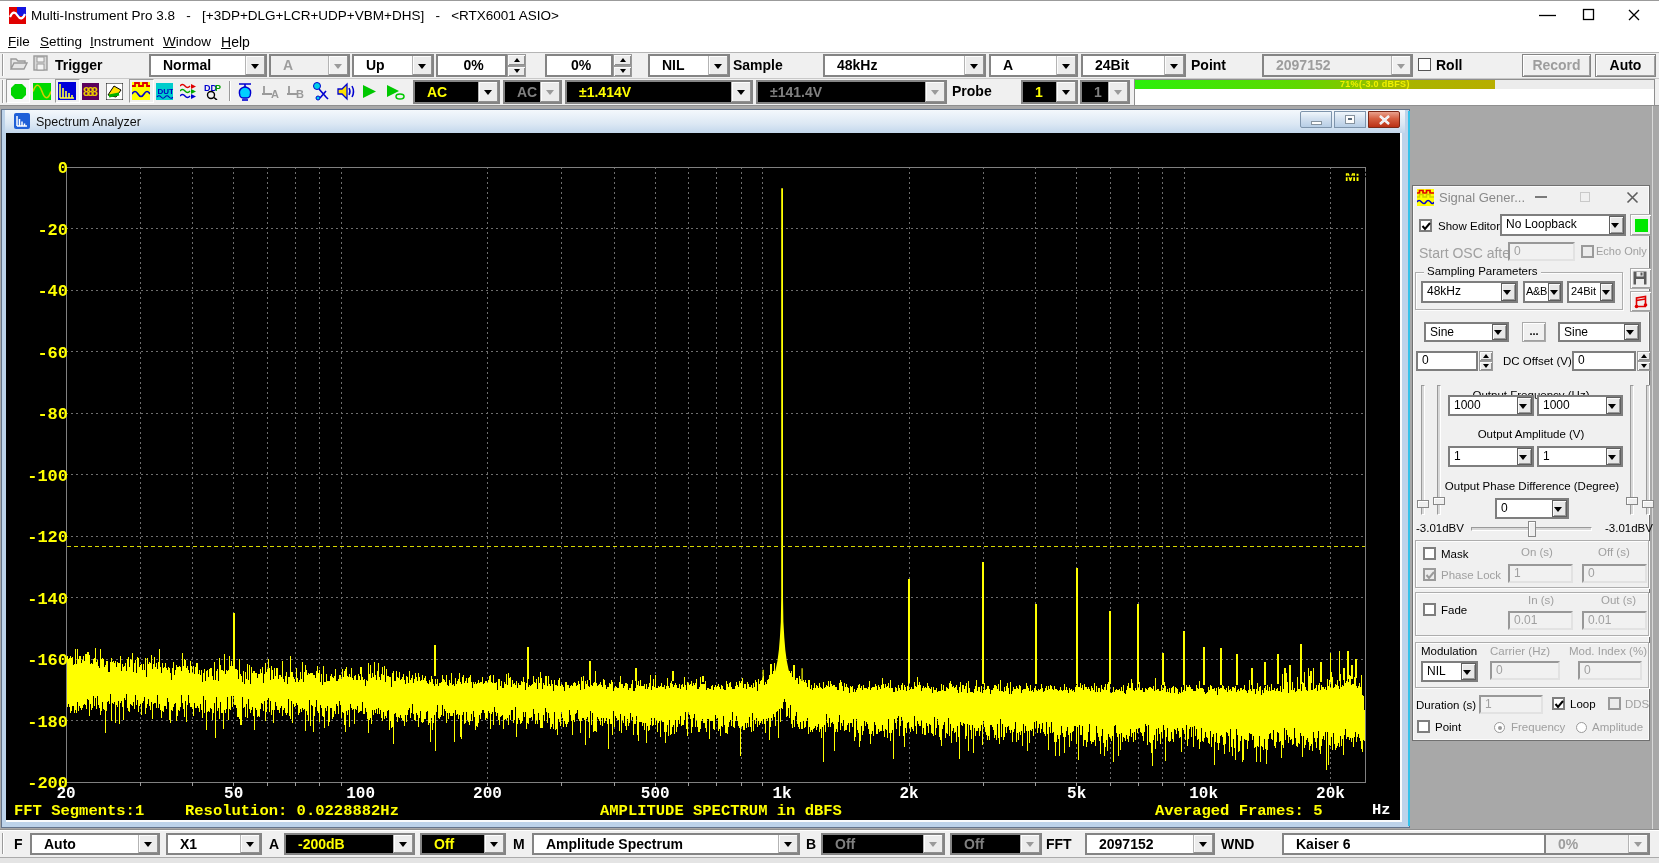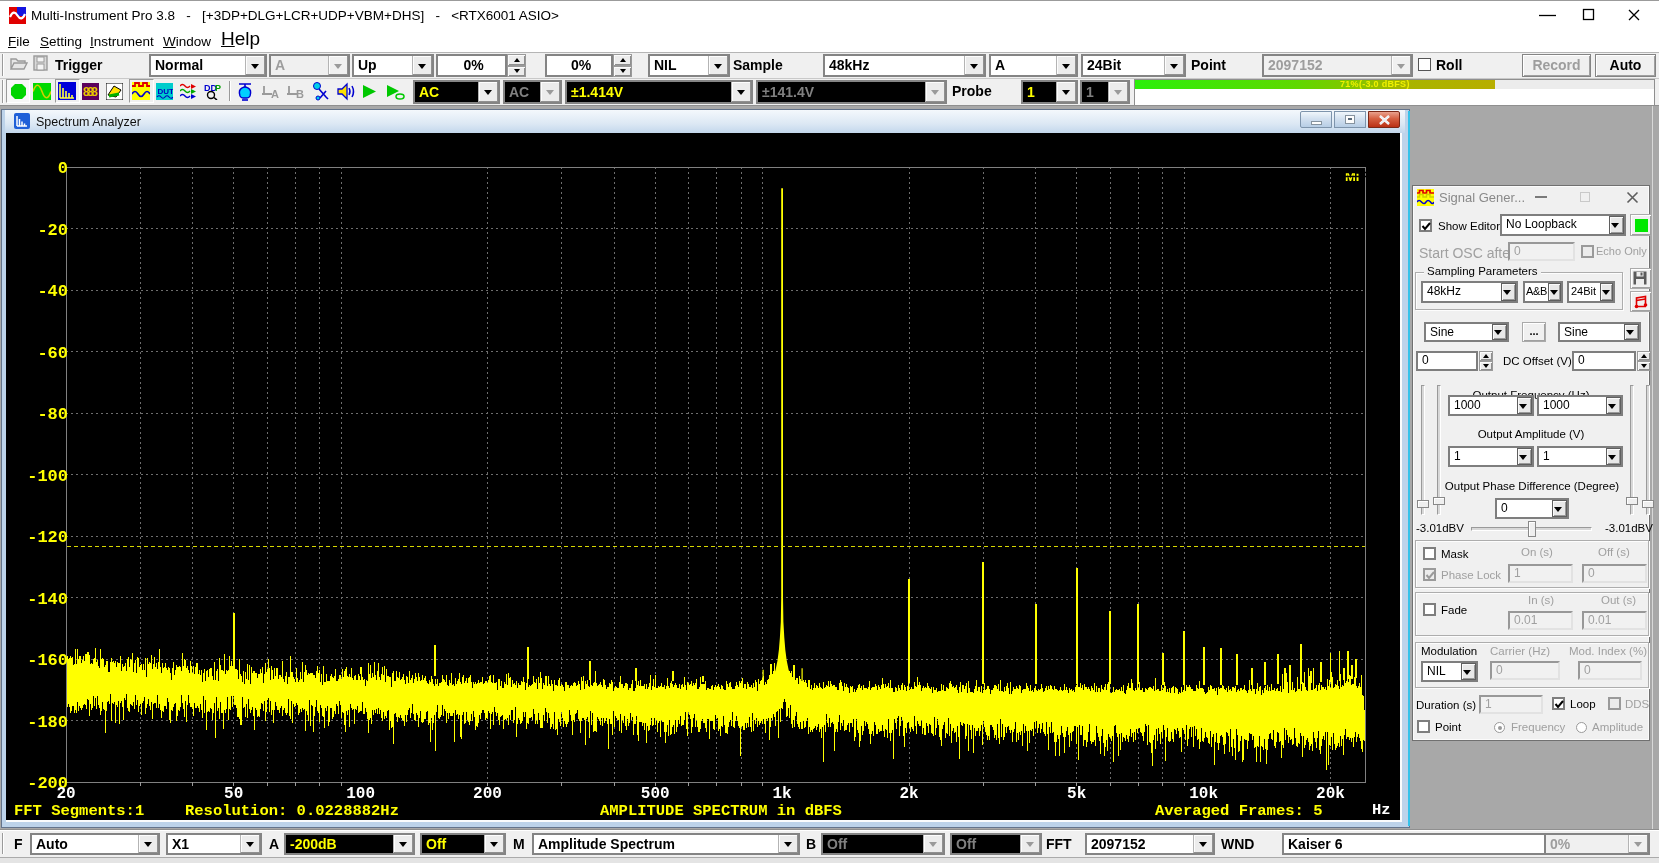--- a/index.html
+++ b/index.html
@@ -1,19 +1,19 @@
 <!DOCTYPE html>
 <html><head><meta charset="utf-8"><style>
 *{margin:0;padding:0;box-sizing:border-box}
 html,body{width:1659px;height:863px;overflow:hidden;background:#a8a8a8;
  font-family:"Liberation Sans",sans-serif;-webkit-font-smoothing:antialiased}
 .abs{position:absolute}
 
 .cb{position:absolute;background:#fff;border:2px solid #848484;font-weight:bold;
- font-size:14px;color:#000;line-height:19px;padding-left:4px;white-space:nowrap;overflow:hidden}
+ font-size:14px;color:#000;line-height:19px;padding-left:12px;white-space:nowrap;overflow:hidden}
 .cb .ar{position:absolute;right:0;top:0;bottom:0;width:20px;background:#ececec;
  border-left:1px solid #b4b4b4;box-shadow:inset -1px -1px 0 #909090,inset 1px 1px 0 #fdfdfd}
 .tri{position:absolute;right:6px;top:50%;margin-top:-2px;width:0;height:0;
  border-left:4.5px solid transparent;border-right:4.5px solid transparent;border-top:5px solid #000}
 .tri.g{border-top-color:#9a9a9a}
 .cb.dis{background:#f0f0f0;color:#9d9d9d}
 .cb.dis .ar{background:#f0f0f0}
 
 .bk{background:#000;color:#ffff00}
 .bk.gy{color:#808080}
@@ -70,21 +70,21 @@
  <path d="M9 15.5H26" stroke="#000" stroke-width="1.3"></path>
  <rect x="53.5" y="9.5" width="10" height="10" fill="none" stroke="#000" stroke-width="1.3"></rect>
  <path d="M99 10 L109 20 M109 10 L99 20" stroke="#000" stroke-width="1.3"></path>
 </svg>
 
 <div class="abs" style="left:0;top:30px;width:1659px;height:22px;background:#fff"></div>
 <div class="abs" style="left:8px;top:34px;font-size:13.5px"><u>F</u>ile</div>
 <div class="abs" style="left:40px;top:34px;font-size:13.5px"><u>S</u>etting</div>
 <div class="abs" style="left:90px;top:34px;font-size:13.5px"><u>I</u>nstrument</div>
 <div class="abs" style="left:163px;top:34px;font-size:13.5px"><u>W</u>indow</div>
-<div class="abs" style="left:221px;top:28px;font-size:19px"><u>H</u>elp</div>
+<div class="abs" style="left:221px;top:34px;font-size:14px"><u>H</u>elp</div>
 
 <div class="abs" style="left:0;top:52px;width:1659px;height:26px;background:#f0f0f0;border-top:1px solid #b5b5b5"></div>
 <div class="abs" style="left:2px;top:54px;width:2px;height:22px;border-left:1px solid #9a9a9a;border-right:1px solid #fff"></div>
 <svg class="abs" style="left:10px;top:56px" width="18" height="15">
  <path d="M1 13 L1 3 L6 3 L8 5 L15 5 L15 7 M1 13 L4 7 L17 7 L14 13 Z" fill="#e6e6e6" stroke="#9a9a9a" stroke-width="1.4"></path>
 </svg>
 <svg class="abs" style="left:33px;top:55px" width="15" height="16">
  <rect x="1" y="1" width="13" height="14" fill="#d9d9d9" stroke="#9a9a9a" stroke-width="1.4"></rect>
  <rect x="4" y="2" width="7" height="5" fill="#f4f4f4" stroke="#9a9a9a"></rect>
  <rect x="4" y="9" width="7" height="6" fill="#f4f4f4" stroke="#9a9a9a"></rect>

